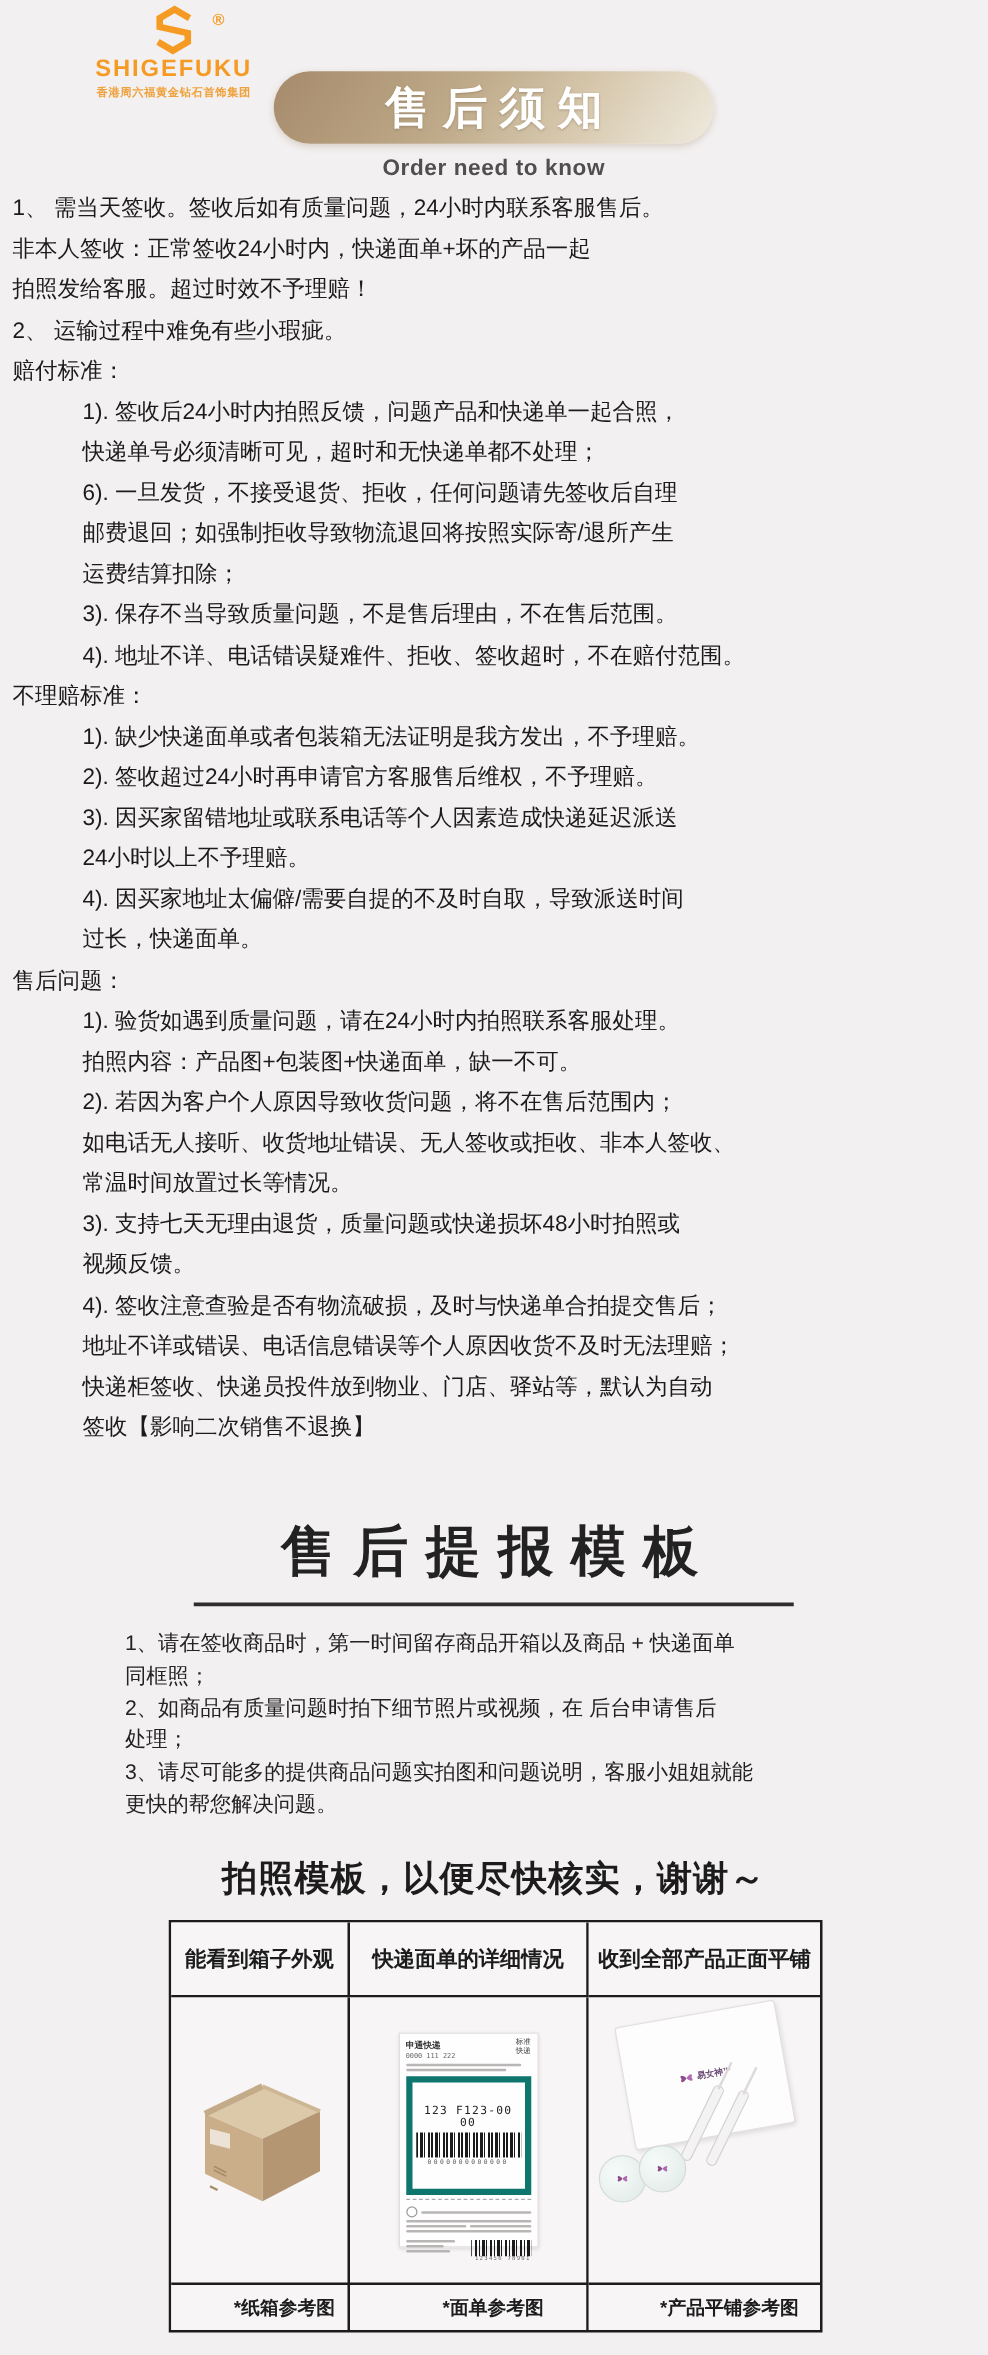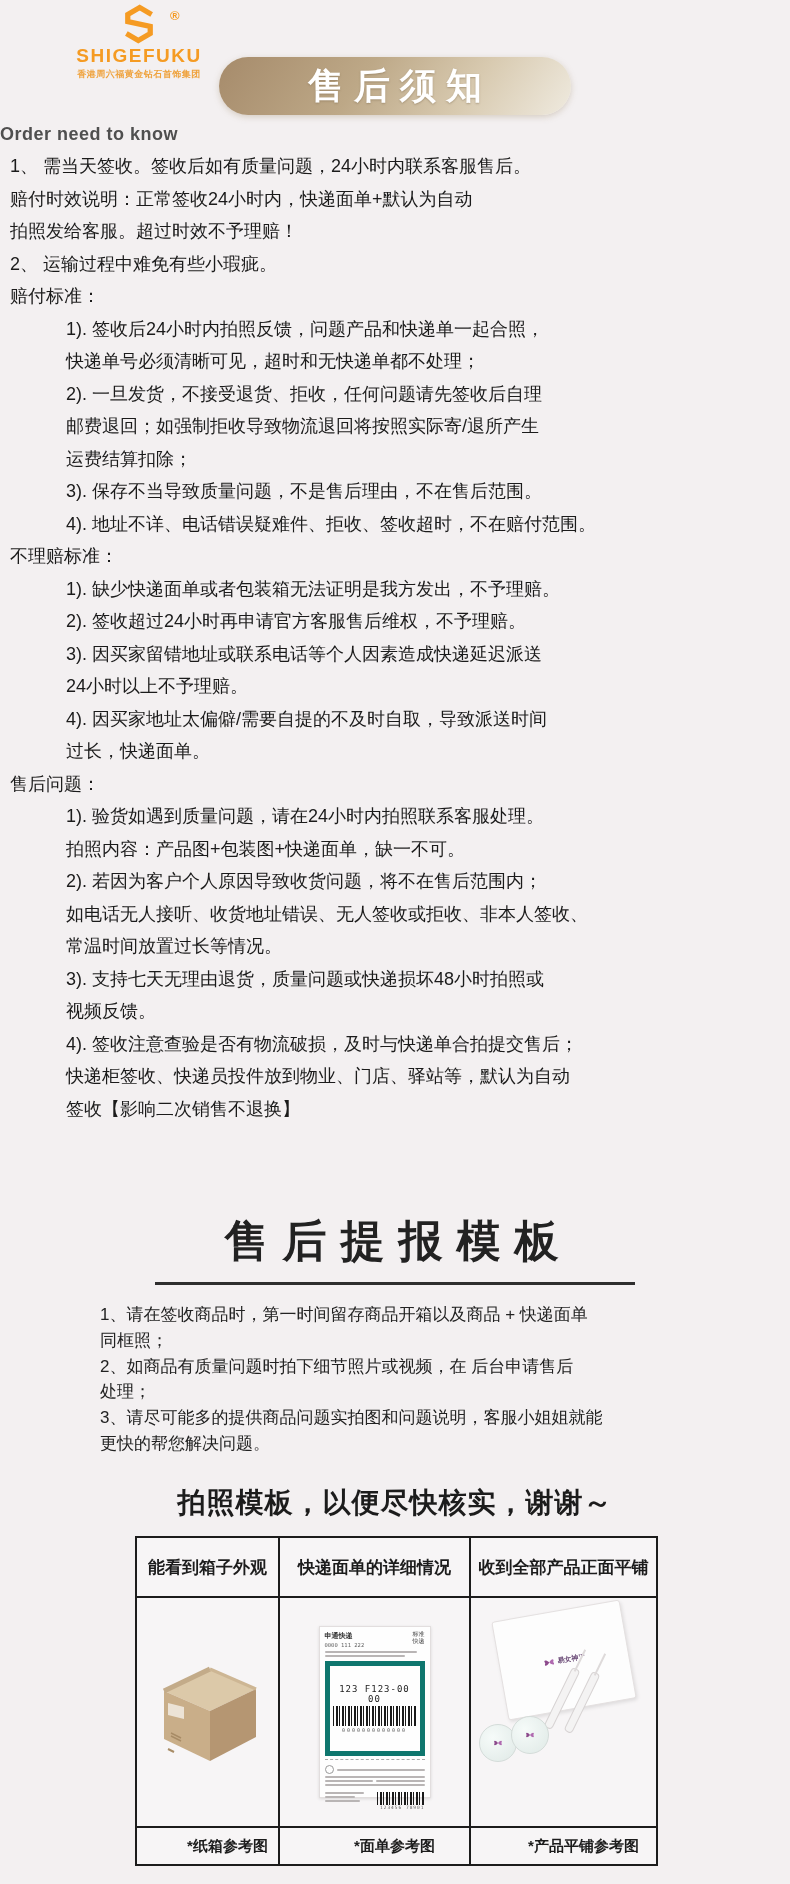--- a/index.html
+++ b/index.html
@@ -22,21 +22,21 @@
                 color:#efa23c;letter-spacing:0.5px;}
 
   
   .banner{position:absolute;top:57px;left:50%;transform:translateX(-50%);
           width:352px;height:58px;border-radius:30px;
           background:linear-gradient(125deg,#a68b6b 0%,#bda887 40%,#d8cab0 70%,#efeadf 100%);
           box-shadow:0 2px 6px rgba(160,140,110,.35);
           display:flex;align-items:center;justify-content:center;}
   .banner-title{color:#ffffff;font-size:36px;font-weight:700;letter-spacing:10px;
                 padding-left:10px;text-shadow:0 1px 2px rgba(120,100,70,.45);}
-  .subtitle{position:absolute;top:124px;left:0;width:100%;text-align:left;
+  .subtitle{position:absolute;top:124px;left:0;width:100%;text-align:center;
             font-size:18px;font-weight:600;color:#4f4f4f;letter-spacing:0.5px;}
 
   
   .notice{position:absolute;top:150px;left:10px;width:720px;
           font-size:18px;line-height:32.5px;font-weight:400;color:#1b1b1b;}
   .notice p{margin:0;white-space:nowrap;}
   .notice p.ind{padding-left:56px;}
 
   
   .tpl-heading{position:absolute;top:1212px;left:0;width:100%;text-align:center;
@@ -125,47 +125,48 @@
     <div class="logo-tagline">香港周六福黄金钻石首饰集团</div>
   </div>
 
   <div class="banner">
     <span class="banner-title">售后须知</span>
   </div>
   <div class="subtitle">Order need to know</div>
 
   <div class="notice">
     <p class="ln">1、 需当天签收。签收后如有质量问题，24小时内联系客服售后。</p>
-    <p class="ln">赔付时效说明：正常签收24小时内，快递面单+默认为自动</p>
+    <p class="ln">非本人签收：正常签收24小时内，快递面单+坏的产品一起</p>
     <p class="ln">拍照发给客服。超过时效不予理赔！</p>
     <p class="ln">2、 运输过程中难免有些小瑕疵。</p>
     <p class="ln">赔付标准：</p>
     <p class="ln ind">1). 签收后24小时内拍照反馈，问题产品和快递单一起合照，</p>
     <p class="ln ind">快递单号必须清晰可见，超时和无快递单都不处理；</p>
-    <p class="ln ind">2). 一旦发货，不接受退货、拒收，任何问题请先签收后自理</p>
+    <p class="ln ind">6). 一旦发货，不接受退货、拒收，任何问题请先签收后自理</p>
     <p class="ln ind">邮费退回；如强制拒收导致物流退回将按照实际寄/退所产生</p>
     <p class="ln ind">运费结算扣除；</p>
     <p class="ln ind">3). 保存不当导致质量问题，不是售后理由，不在售后范围。</p>
     <p class="ln ind">4). 地址不详、电话错误疑难件、拒收、签收超时，不在赔付范围。</p>
     <p class="ln">不理赔标准：</p>
     <p class="ln ind">1). 缺少快递面单或者包装箱无法证明是我方发出，不予理赔。</p>
     <p class="ln ind">2). 签收超过24小时再申请官方客服售后维权，不予理赔。</p>
     <p class="ln ind">3). 因买家留错地址或联系电话等个人因素造成快递延迟派送</p>
     <p class="ln ind">24小时以上不予理赔。</p>
     <p class="ln ind">4). 因买家地址太偏僻/需要自提的不及时自取，导致派送时间</p>
     <p class="ln ind">过长，快递面单。</p>
     <p class="ln">售后问题：</p>
     <p class="ln ind">1). 验货如遇到质量问题，请在24小时内拍照联系客服处理。</p>
     <p class="ln ind">拍照内容：产品图+包装图+快递面单，缺一不可。</p>
     <p class="ln ind">2). 若因为客户个人原因导致收货问题，将不在售后范围内；</p>
     <p class="ln ind">如电话无人接听、收货地址错误、无人签收或拒收、非本人签收、</p>
     <p class="ln ind">常温时间放置过长等情况。</p>
     <p class="ln ind">3). 支持七天无理由退货，质量问题或快递损坏48小时拍照或</p>
     <p class="ln ind">视频反馈。</p>
     <p class="ln ind">4). 签收注意查验是否有物流破损，及时与快递单合拍提交售后；</p>
+    <p class="ln ind">地址不详或错误、电话信息错误等个人原因收货不及时无法理赔；</p>
     <p class="ln ind">快递柜签收、快递员投件放到物业、门店、驿站等，默认为自动</p>
     <p class="ln ind">签收【影响二次销售不退换】</p>
   </div>
 
   <div class="tpl-heading">售后提报模板</div>
   <div class="tpl-underline"></div>
 
   <div class="tpl-list">
     <p>1、请在签收商品时，第一时间留存商品开箱以及商品 + 快递面单</p>
     <p>同框照；</p>

